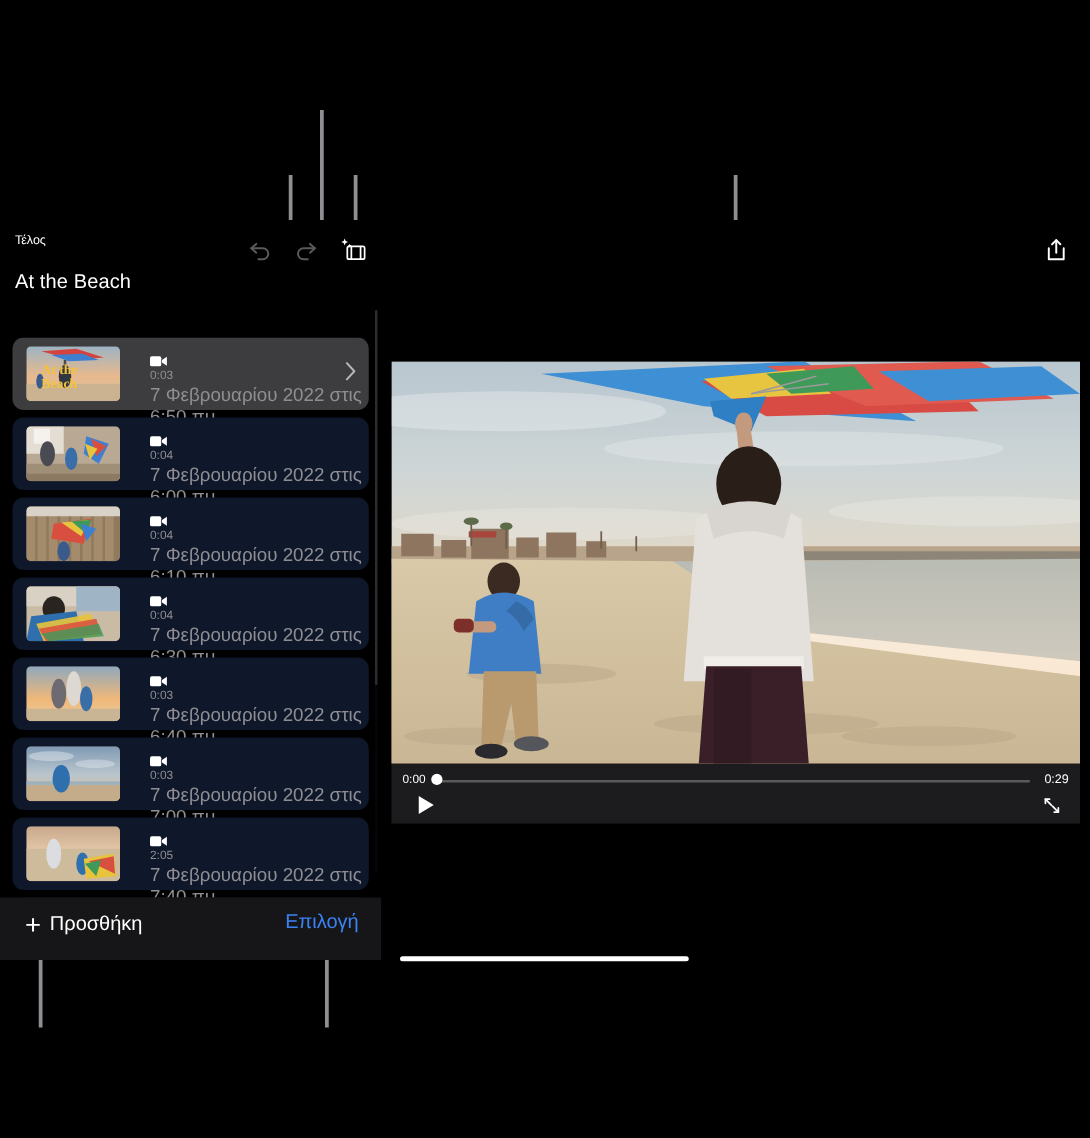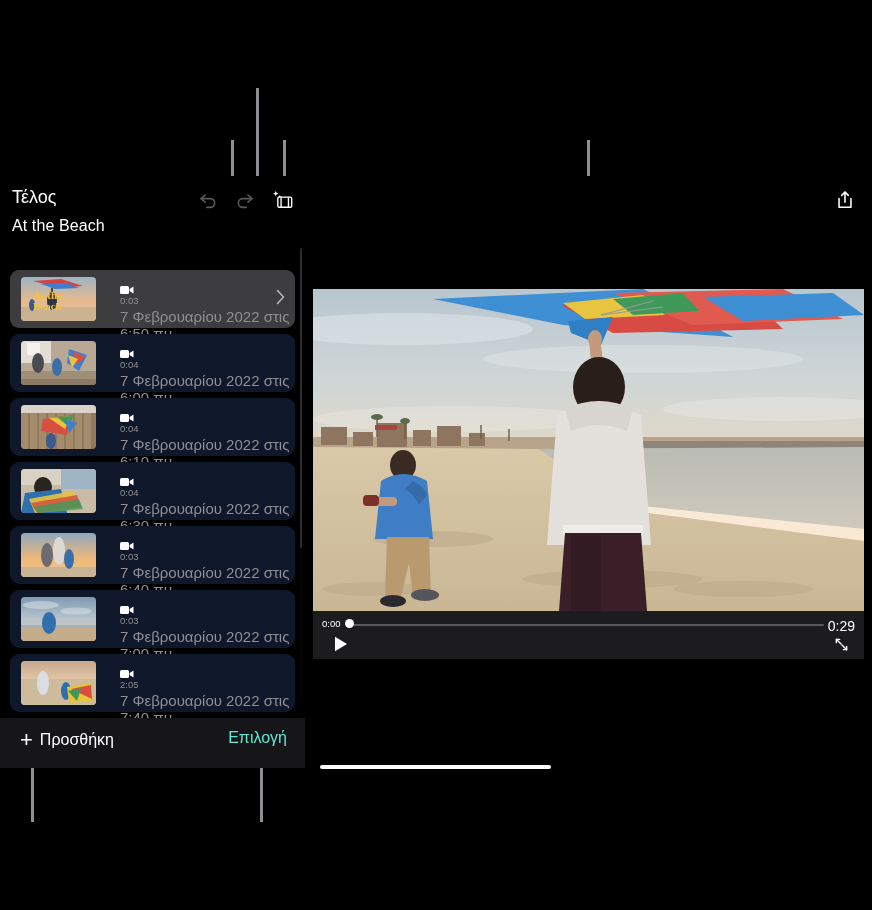--- a/index.html
+++ b/index.html
@@ -12,21 +12,21 @@
   .leader { position:absolute; background:#8e8e93; width:3px; }
 
   
   #app { position:absolute; left:0; top:176px; width:872px; height:592px; background:#000; }
 
   
   #sidebar { position:absolute; left:0; top:0; width:305px; height:592px;
              background:#000; overflow:hidden; }
 
   #sb-toolbar { position:relative; height:44px; }
-  #done-btn { position:absolute; left:12px; top:11px; font-size:18px; color:#fff; }
+  #done-btn { position:absolute; left:12px; top:11px; font-size:10px; color:#fff; }
   .tb-icon { position:absolute; top:10px; width:26px; height:26px;
              display:flex; align-items:center; justify-content:center; }
   #undo-btn  { left:195px; }
   #redo-btn  { left:231px; }
   #addmedia-btn { left:269px; }
 
   #project-title { position:absolute; left:12px; top:41px; font-size:16px;
                    font-weight:normal; color:#fff; letter-spacing:.1px; }
 
   #clip-list { position:absolute; left:0; top:66px; width:305px; height:462px; overflow:hidden;margin-top:28px; }
@@ -47,36 +47,36 @@
   #scroll-track { position:absolute; right:3px; top:72px; width:2px; height:450px;
                   background:rgba(255,255,255,.02); border-radius:1px; }
   #scroll-thumb { position:absolute; right:3px; top:72px; width:2px; height:300px;
                   background:rgba(255,255,255,.16); border-radius:1px; }
 
   #sb-bottombar { position:absolute; left:0; bottom:0; width:305px; height:50px;
                   background:#161618; }
   #add-btn { position:absolute; left:20px; top:11px; display:flex; align-items:center;
              gap:7px; color:#fff; font-size:16px; }
   #plus-icon { font-size:22px; line-height:1; font-weight:300; }
-  #select-btn { position:absolute; right:18px; top:11px; color:#5eead4; font-size:16px; }
+  #select-btn { position:absolute; right:18px; top:11px; color:#3b82f6; font-size:16px; }
 
   
   #right-pane { position:absolute; left:305px; top:0; width:567px; height:592px; background:#000;text-decoration:underline; }
   #share-btn { position:absolute; right:14px; top:11px; width:26px; height:26px;
                display:flex; align-items:center; justify-content:center; }
 
   #player { position:absolute; left:8px; top:113px; width:551px; height:370px;
             background:#000; overflow:hidden; }
   #video-frame { position:relative; width:551px; height:322px; overflow:hidden; background:#1a1a1a; }
   #video-frame svg { display:block; width:551px; height:322px; }
 
   #controls { position:relative; width:551px; height:48px; background:#1c1c1e; }
   #time-row { position:absolute; left:0; top:7px; width:551px; height:14px; }
   #t-cur { position:absolute; left:9px; top:0; font-size:9.5px; color:#fff; }
-  #t-dur { position:absolute; right:9px; top:0; font-size:14px; color:#fff; }
+  #t-dur { position:absolute; right:9px; top:0; font-size:10px; color:#fff; }
   #track { position:absolute; left:38px; right:40px; top:6px; height:2px;
            background:#5a5a5c; border-radius:1px; }
   #scrub { position:absolute; left:32px; top:1px; width:9px; height:9px;
            background:#fff; border-radius:50%; }
   #play-btn { position:absolute; left:18px; top:24px; width:20px; height:18px;
               display:flex; align-items:center; justify-content:center; }
   #expand-btn { position:absolute; right:14px; top:24px; width:18px; height:18px;
                 display:flex; align-items:center; justify-content:center; }
 
   #home-indicator { position:absolute; left:320px; top:765px; width:231px; height:4px;

